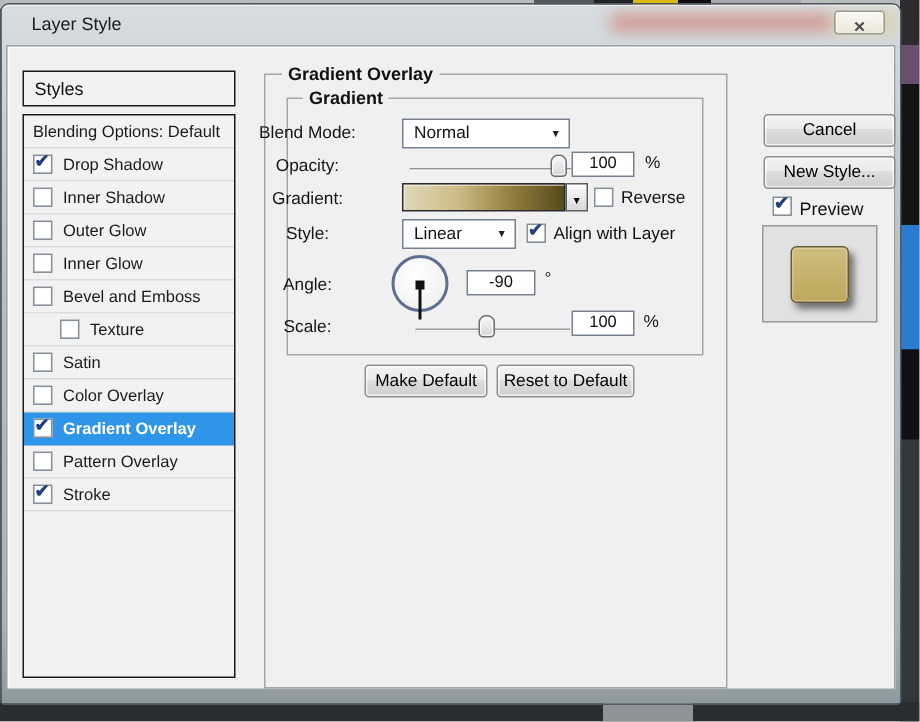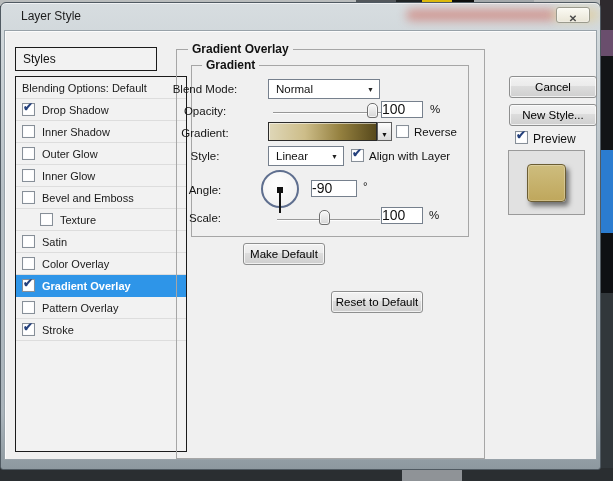--- a/index.html
+++ b/index.html
@@ -36,21 +36,21 @@
   .close-btn { position:absolute; right:10px; top:4px; width:34px; height:16px; border:1px solid #9b9b8e; border-radius:3px;
     background:linear-gradient(180deg,#fbfaf3,#e9e5d6); box-shadow:inset 0 0 2px #fff; text-align:center; cursor:default; }
   .close-btn span { font-size:10px; font-weight:bold; color:#4a4a4a; line-height:14px; }
 
   .content { position:absolute; left:3px; top:27px; width:593px; height:430px; background:#f0f0f0;
     border:1px solid #98a2a9; box-shadow:inset 1px 1px 0 rgba(255,255,255,.8); }
 
   
   .styles-header { position:absolute; left:10px; top:16px; width:142px; height:24px; border:1px solid #1b1b1b;
     background:#f2f2f2; line-height:22px; padding-left:7px; font-size:12px; }
-  .styles-list { position:absolute; left:10px; top:45px; width:172px; height:376px; border:1px solid #1b1b1b; background:#f2f2f2; }
+  .styles-list { position:absolute; left:10px; top:45px; width:142px; height:376px; border:1px solid #1b1b1b; background:#f2f2f2; }
   .srow { height:22px; display:flex; align-items:center; padding-left:6px; border-bottom:1px solid #dddddd; font-size:11px; color:#1a1a1a; }
   .srow.indent { padding-left:24px; }
   .srow.selected { color:#fff; font-weight:bold; border-bottom-color:transparent; }
   .slabel { white-space:nowrap; }
 
   
   .cb { position:relative; width:13px; height:13px; background:#fff; border:1px solid #878f98; flex:0 0 13px;
     margin-right:7px; display:inline-block; box-shadow:inset 0 0 1px #cfd4d9; }
   .tick { display:none; position:absolute; left:0px; top:-4px; font-size:12px; font-weight:bold; color:#24407c; }
   .checked .tick, .cb.checked .tick { display:block; }
@@ -73,21 +73,21 @@
   .sel-arrow { position:absolute; right:5px; top:5px; font-size:7px; color:#222; line-height:9px; }
 
   .track { position:absolute; height:2px; background:#989898; border-bottom:1px solid #fdfdfd; }
   .tr-opacity { left:268px; top:81px; width:108px; }
   .tr-scale { left:272px; top:188px; width:103px; }
   .handle { position:absolute; width:11px; height:15px; background:linear-gradient(180deg,#fafafa,#d6d6d6);
     border:1px solid #6f6f6f; border-radius:5px 5px 3px 3px; box-shadow:inset 0 0 0 1px rgba(255,255,255,.7); cursor:default; }
   .hd-opacity { left:362px; top:72px; }
   .hd-scale { left:314px; top:179px; }
 
-  .valbox { position:absolute; background:#fff; border:1px solid #76808d; font-size:14px; line-height:15px; }
+  .valbox { position:absolute; background:#fff; border:1px solid #76808d; font-size:11px; text-align:center; line-height:15px; }
   .vb-opacity { left:376px; top:70px; width:42px; height:17px; }
   .vb-angle { left:306px; top:149px; width:46px; height:17px; }
   .vb-scale { left:376px; top:176px; width:42px; height:17px; }
   .unit { position:absolute; font-size:11.5px; color:#141414; }
   .un-opacity { left:425px; top:72px; } .un-angle { left:358px; top:149px; } .un-scale { left:424px; top:178px; }
 
   .swatch { position:absolute; left:263px; top:91px; width:109px; height:19px; border:1px solid #2b2b2b;
     box-shadow:inset 1px 1px 0 rgba(255,255,255,.55); }
   .swatch-arrow { position:absolute; left:372px; top:91px; width:15px; height:19px; border:1px solid #5f5f5f;
     background:linear-gradient(180deg,#fdfdfd,#d9d9d9); text-align:center; cursor:default; }
@@ -100,21 +100,21 @@
   .dial { position:absolute; left:256px; top:139px; width:38px; height:38px; border:2px solid #5f6f8f; border-radius:50%;
     background:radial-gradient(circle at 40% 35%, #ffffff, #ededed); overflow:visible; cursor:default; }
   .dial-line { position:absolute; left:16px; top:17px; width:2px; height:24px; background:#111; }
   .dial-dot { position:absolute; left:14px; top:15px; width:6px; height:6px; background:#111; }
 
   .btn { position:absolute; border:1px solid #8e8f8f; border-radius:3px; font-size:11.5px; text-align:center;
     background:linear-gradient(180deg,#f2f2f2 0%,#ebebeb 45%,#dddddd 46%,#cfcfcf 100%);
     box-shadow:inset 0 0 0 1px rgba(255,255,255,.7); cursor:default; color:#000; }
   .btn span { line-height:20px; }
   .btn-make { left:238px; top:212px; width:82px; height:22px; }
-  .btn-reset { left:326px; top:212px; width:92px; height:22px;margin-top:48px; }
+  .btn-reset { left:326px; top:212px; width:92px; height:22px; }
 
   
   .btn-ok { left:504px; top:16px; width:88px; height:22px; border:1px solid #3c9bd5;
     background:linear-gradient(180deg,#f0f8fd 0%,#d8effc 45%,#bee6f8 46%,#a7d9f5 100%);
     box-shadow:0 0 3px #6fc0e8, inset 0 0 0 1px rgba(255,255,255,.85); }
   .btn-cancel { left:504px; top:45px; width:88px; height:22px; }
   .btn-new { left:504px; top:73px; width:88px; height:22px; }
   .cb-preview { left:510px; top:100px; }
   .lb-preview { position:absolute; left:528px; top:101px; font-size:12px; }
   .preview-box { position:absolute; left:503px; top:119px; width:77px; height:65px; background:#e1e1e1; border:1px solid #9a9a9a; }

